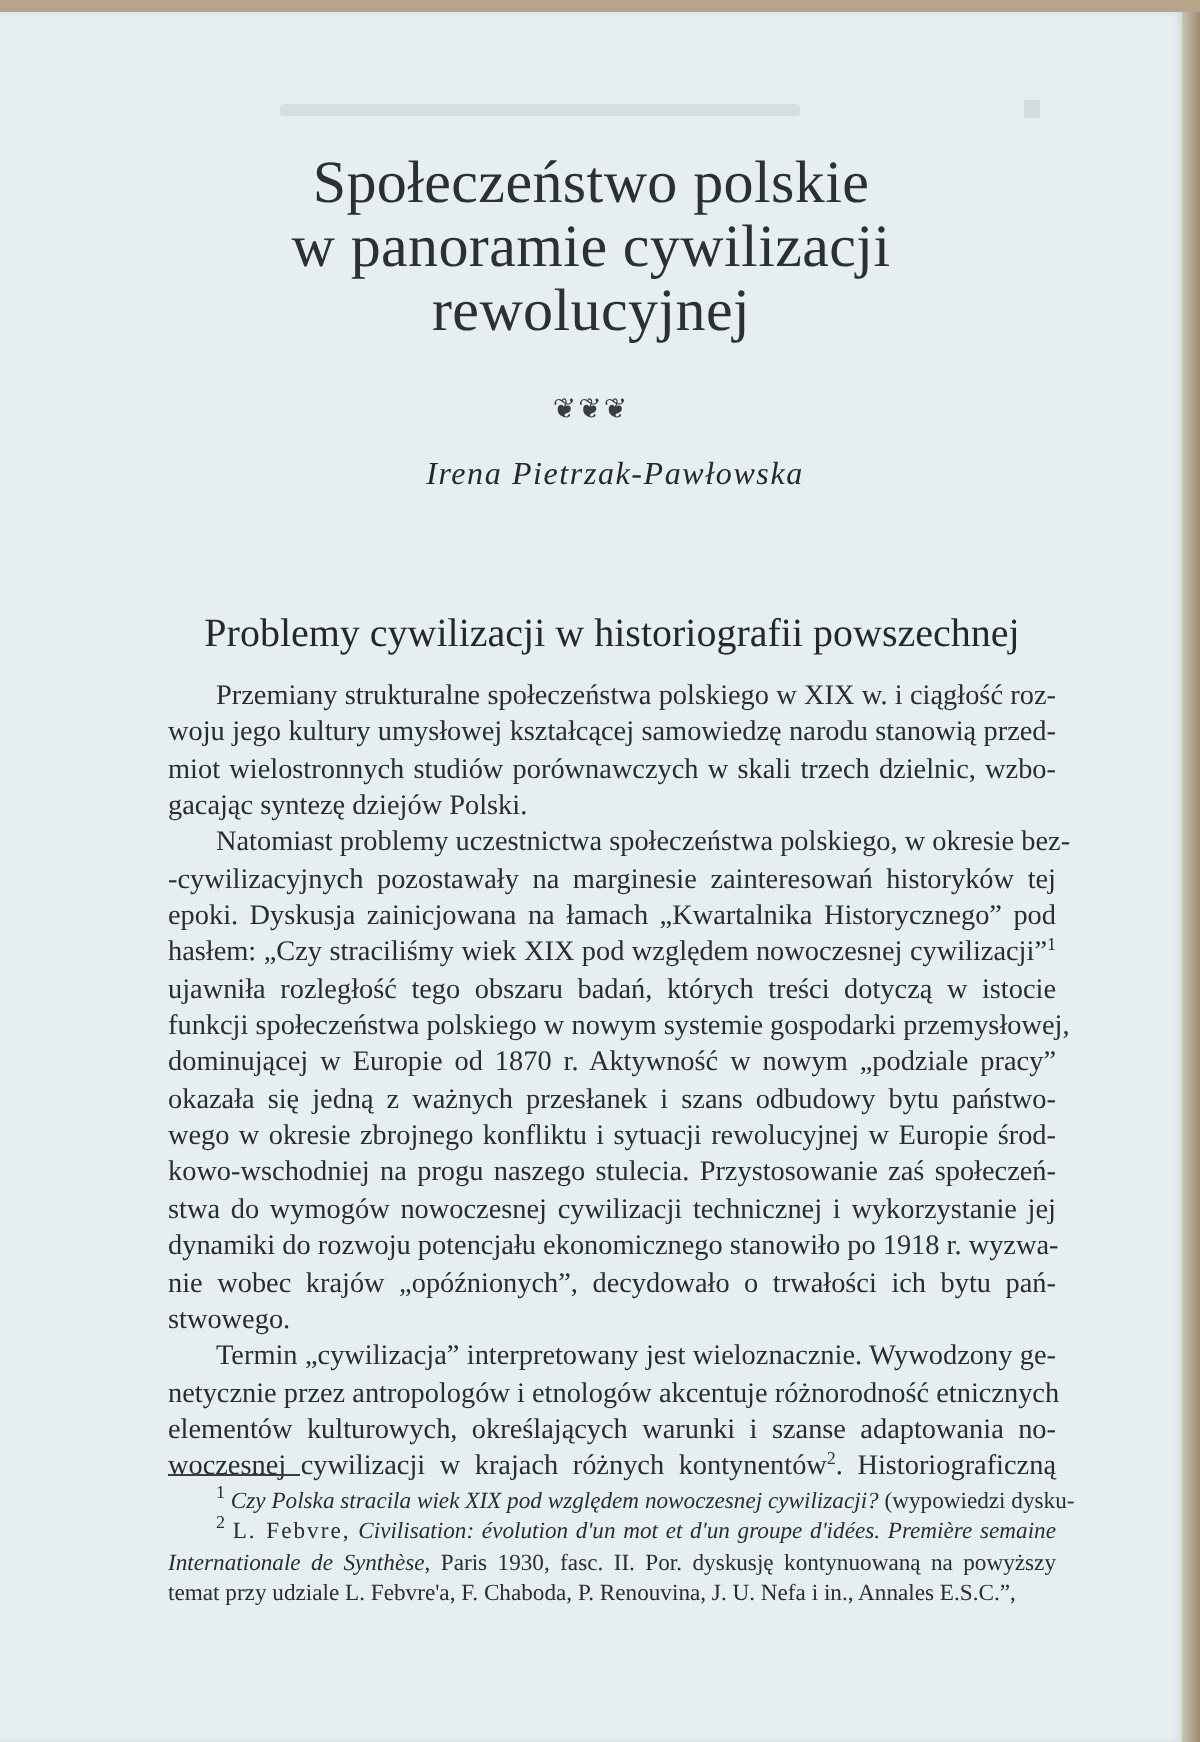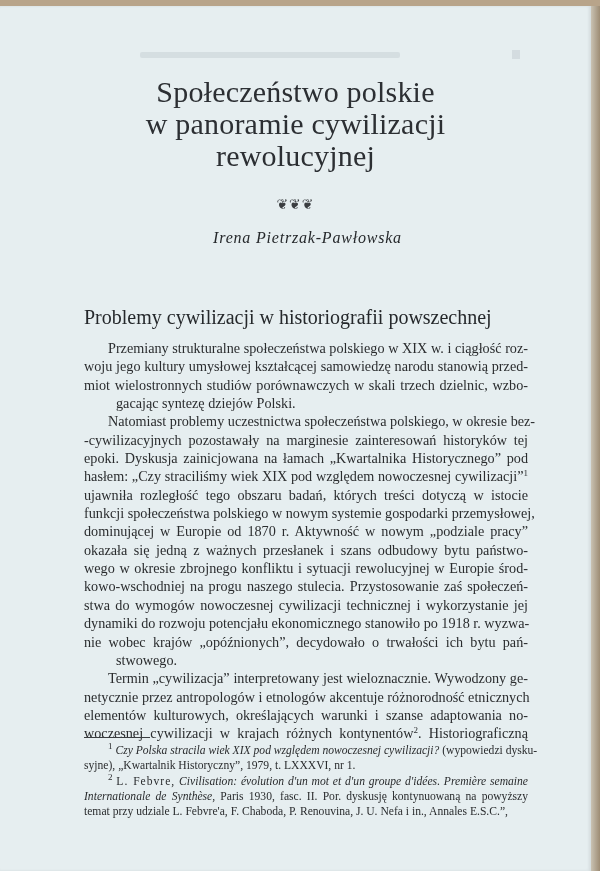--- a/index.html
+++ b/index.html
@@ -35,28 +35,28 @@
     position: absolute; left: 0; width: 591px; top: 196px;
     text-align: center; color: #3a3d40; font-size: 14px; letter-spacing: 1px;
   }
   .author {
     position: absolute; left: 0; width: 591px; top: 229px;
     text-align: center; color: #25282b;
     font-style: italic; font-size: 16px; letter-spacing: 0.8px; margin-left: 12px;
   }
   .section {
     position: absolute; left: 84px; width: 444px; top: 306px;
-    text-align: left; color: #25282b; font-size: 20px; white-space: nowrap;
+    text-align: center; color: #25282b; font-size: 20px; white-space: nowrap;
   }
   .body {
     position: absolute; left: 84px; width: 444px; top: 339px;
     color: #2a2c2e; font-size: 14.2px; line-height: 18.35px;
   }
   .line { white-space: nowrap; text-align: justify; text-align-last: justify; height: 18.35px; }
-  .line.last { text-align-last: left; margin-left: 32px; }
+  .line.last { text-align-last: left; }
   .line.indent { padding-left: 24px; }
   sup { font-size: 9px; vertical-align: 5px; line-height: 0; }
   .rule {
     position: absolute; left: 84px; top: 737px; width: 66px; height: 1px; background: #3a3d40;
   }
   .footnotes {
     position: absolute; left: 84px; width: 444px; top: 743px;
     color: #2a2c2e; font-size: 11.6px; line-height: 15.3px;
   }
   .fn-line { white-space: nowrap; text-align: justify; text-align-last: justify; }
@@ -107,17 +107,16 @@
   <div class="line indent">Termin „cywilizacja” interpretowany jest wieloznacznie. Wywodzony ge-</div>
   <div class="line">netycznie przez antropologów i etnologów akcentuje różnorodność etnicznych</div>
   <div class="line">elementów kulturowych, określających warunki i szanse adaptowania no-</div>
   <div class="line"><span>woczesnej cywilizacji w krajach różnych kontynentów</span><sup>2</sup><span>. Historiograficzną</span></div>
 </div>
 
 <div class="rule"></div>
 
 <div class="footnotes">
   <div class="fn-line indent"><sup>1</sup> <span class="it">Czy Polska stracila wiek XIX pod względem nowoczesnej cywilizacji?</span><span> (wypowiedzi dysku-</span></div>
-  <div class="fn-line last">syjne), „Kwartalnik Historyczny”, 1979, t. LXXXVI, nr 1.</div>
   <div class="fn-line indent"><sup>2</sup> <span class="sp">L. Febvre,</span> <span class="it">Civilisation: évolution d'un mot et d'un groupe d'idées. Première semaine</span></div>
   <div class="fn-line"><span class="it">Internationale de Synthèse</span><span>, Paris 1930, fasc. II. Por. dyskusję kontynuowaną na powyższy</span></div>
   <div class="fn-line last">temat przy udziale L. Febvre'a, F. Chaboda, P. Renouvina, J. U. Nefa i in., Annales E.S.C.”,</div>
 </div>
 
 </body></html>

